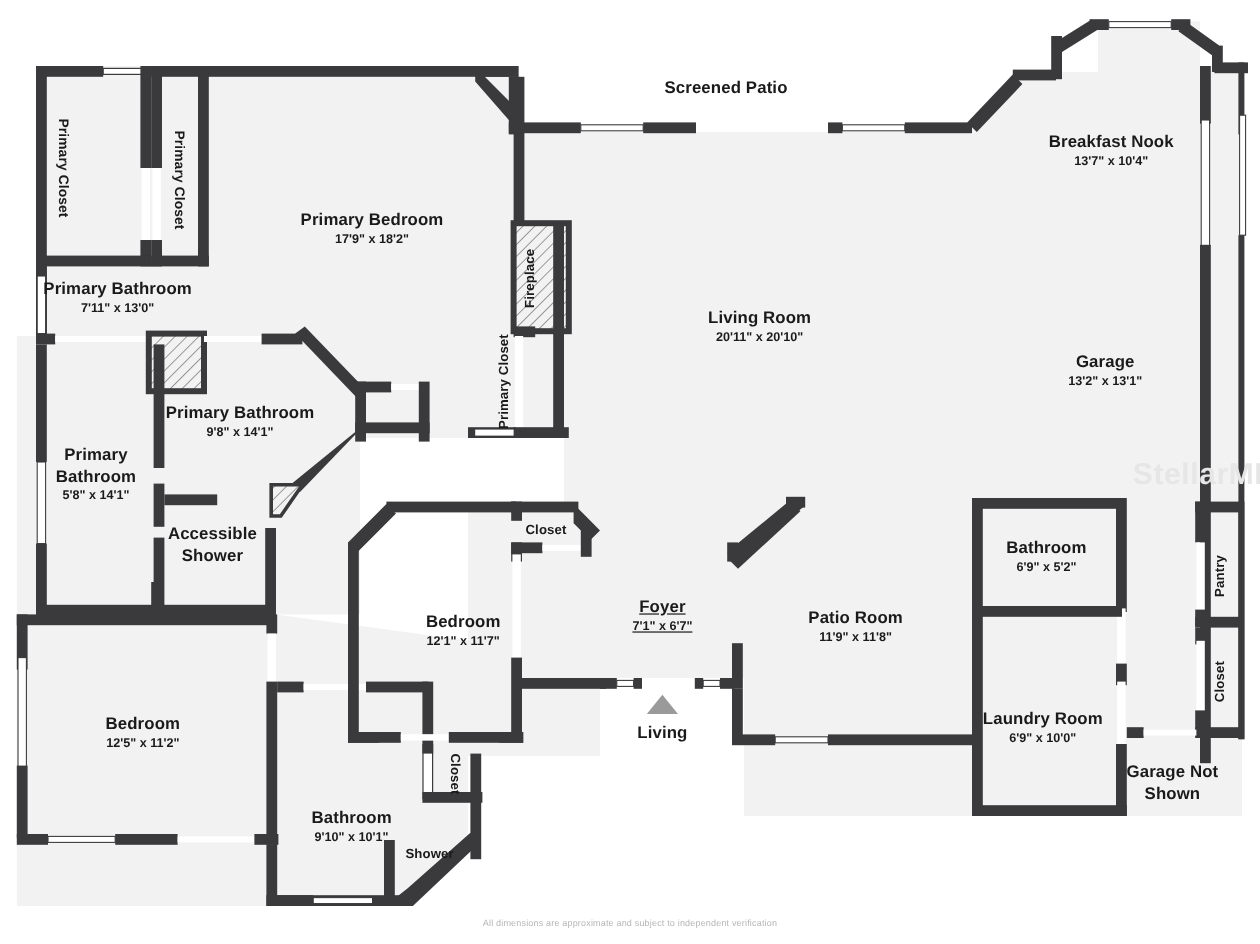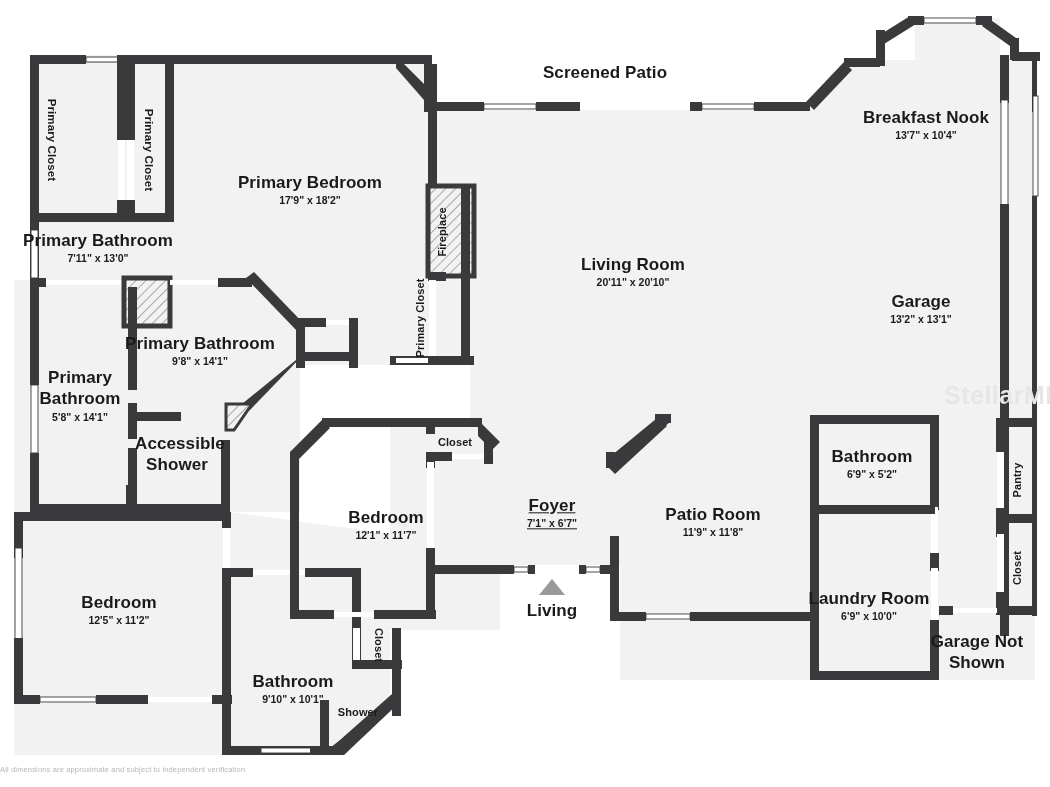--- a/index.html
+++ b/index.html
@@ -13,21 +13,21 @@
 
   .room-label{
     position:absolute;
     text-align:center;
     color:#1a1a1a;
     font-weight:bold;
     line-height:1.25;
     pointer-events:none;
     white-space:nowrap;
   }
-  .room-label .rname{font-size:17px;letter-spacing:.1px;display:block;}
+  .room-label .rname{font-size:14px;letter-spacing:.1px;display:block;}
   .room-label .rdim{font-size:10.5px;font-weight:bold;display:block;margin-top:1px;}
   .room-label.vert{
     writing-mode:vertical-rl;
     text-orientation:mixed;
   }
   .room-label.vert .rname{font-size:11.5px;}
   .room-label.vert180{
     writing-mode:vertical-rl;
     transform:rotate(180deg);
   }
@@ -40,20 +40,21 @@
     color:#e6e6e6;
     font-size:25px;
     font-weight:bold;
     letter-spacing:.5px;
     pointer-events:none;
     user-select:none;
   }
   #disclaimer{
     position:absolute;
     left:0;right:0;
+    text-align:center;
     color:#b6b6b6;
     font-size:7.5px;
     letter-spacing:.15px;
   }
   #entry-marker{
     position:absolute;
     width:0;height:0;
     border-left:13px solid transparent;
     border-right:13px solid transparent;
     border-bottom:16px solid #9a9a9a;

